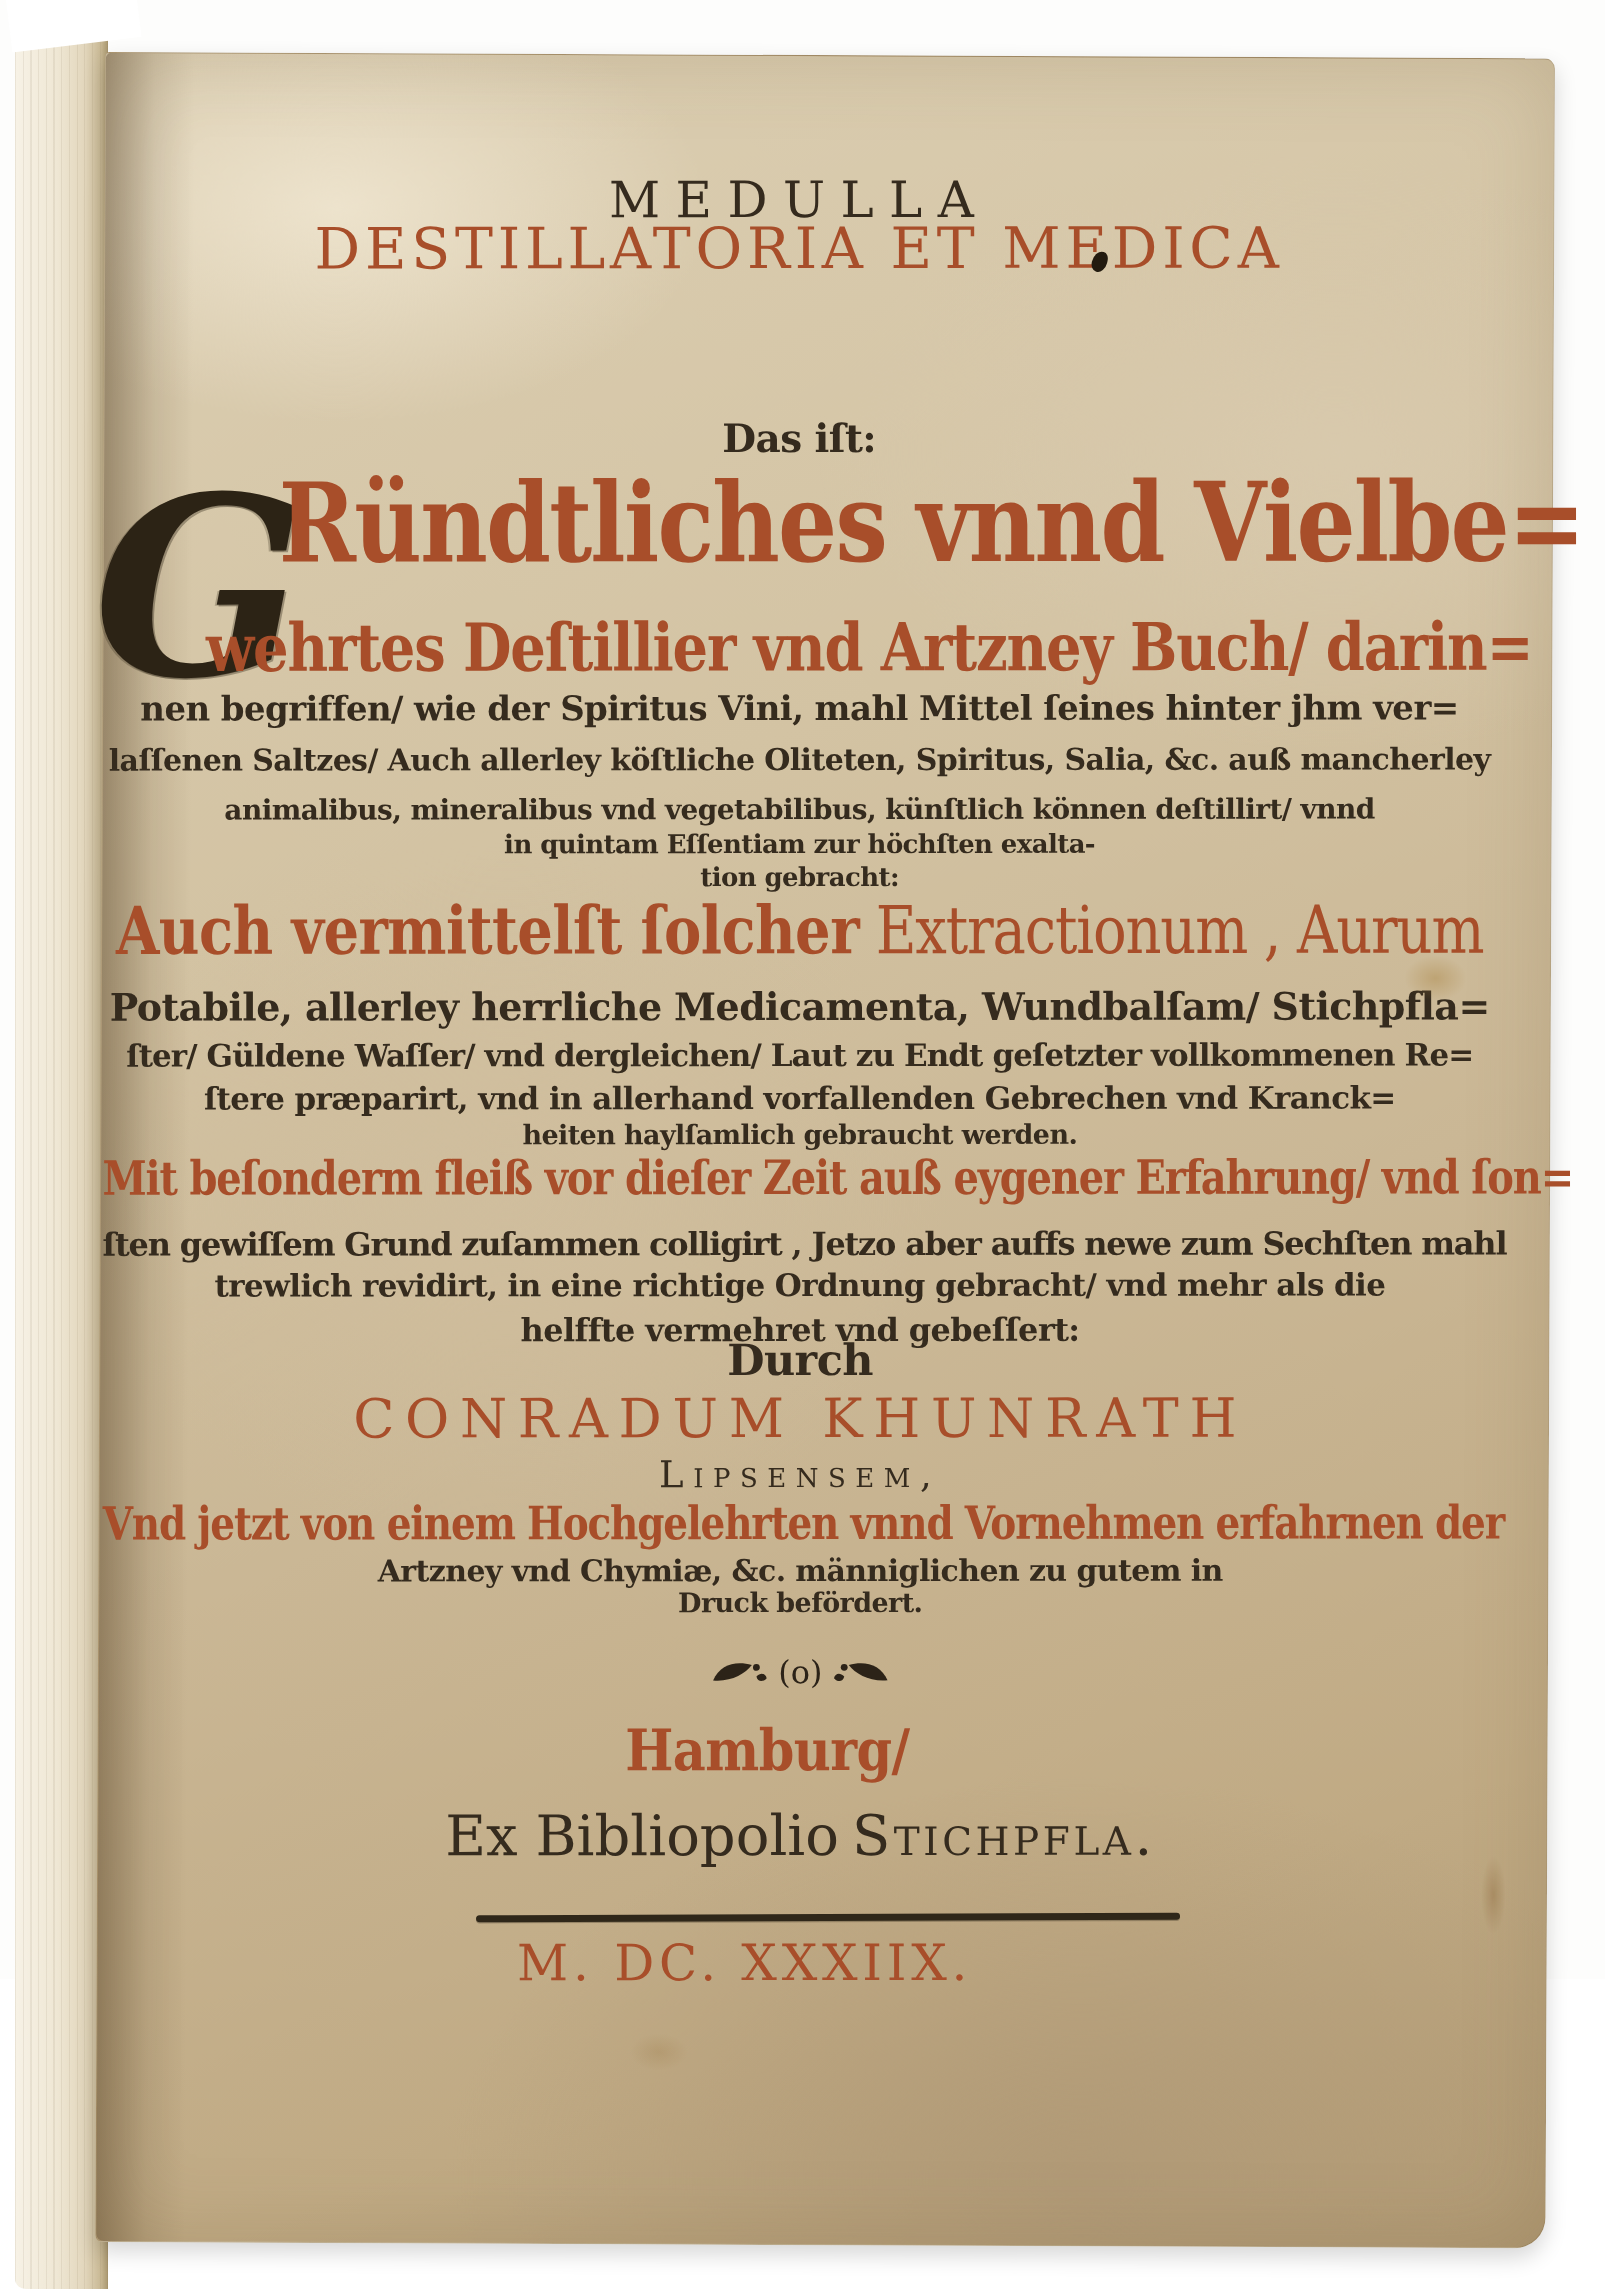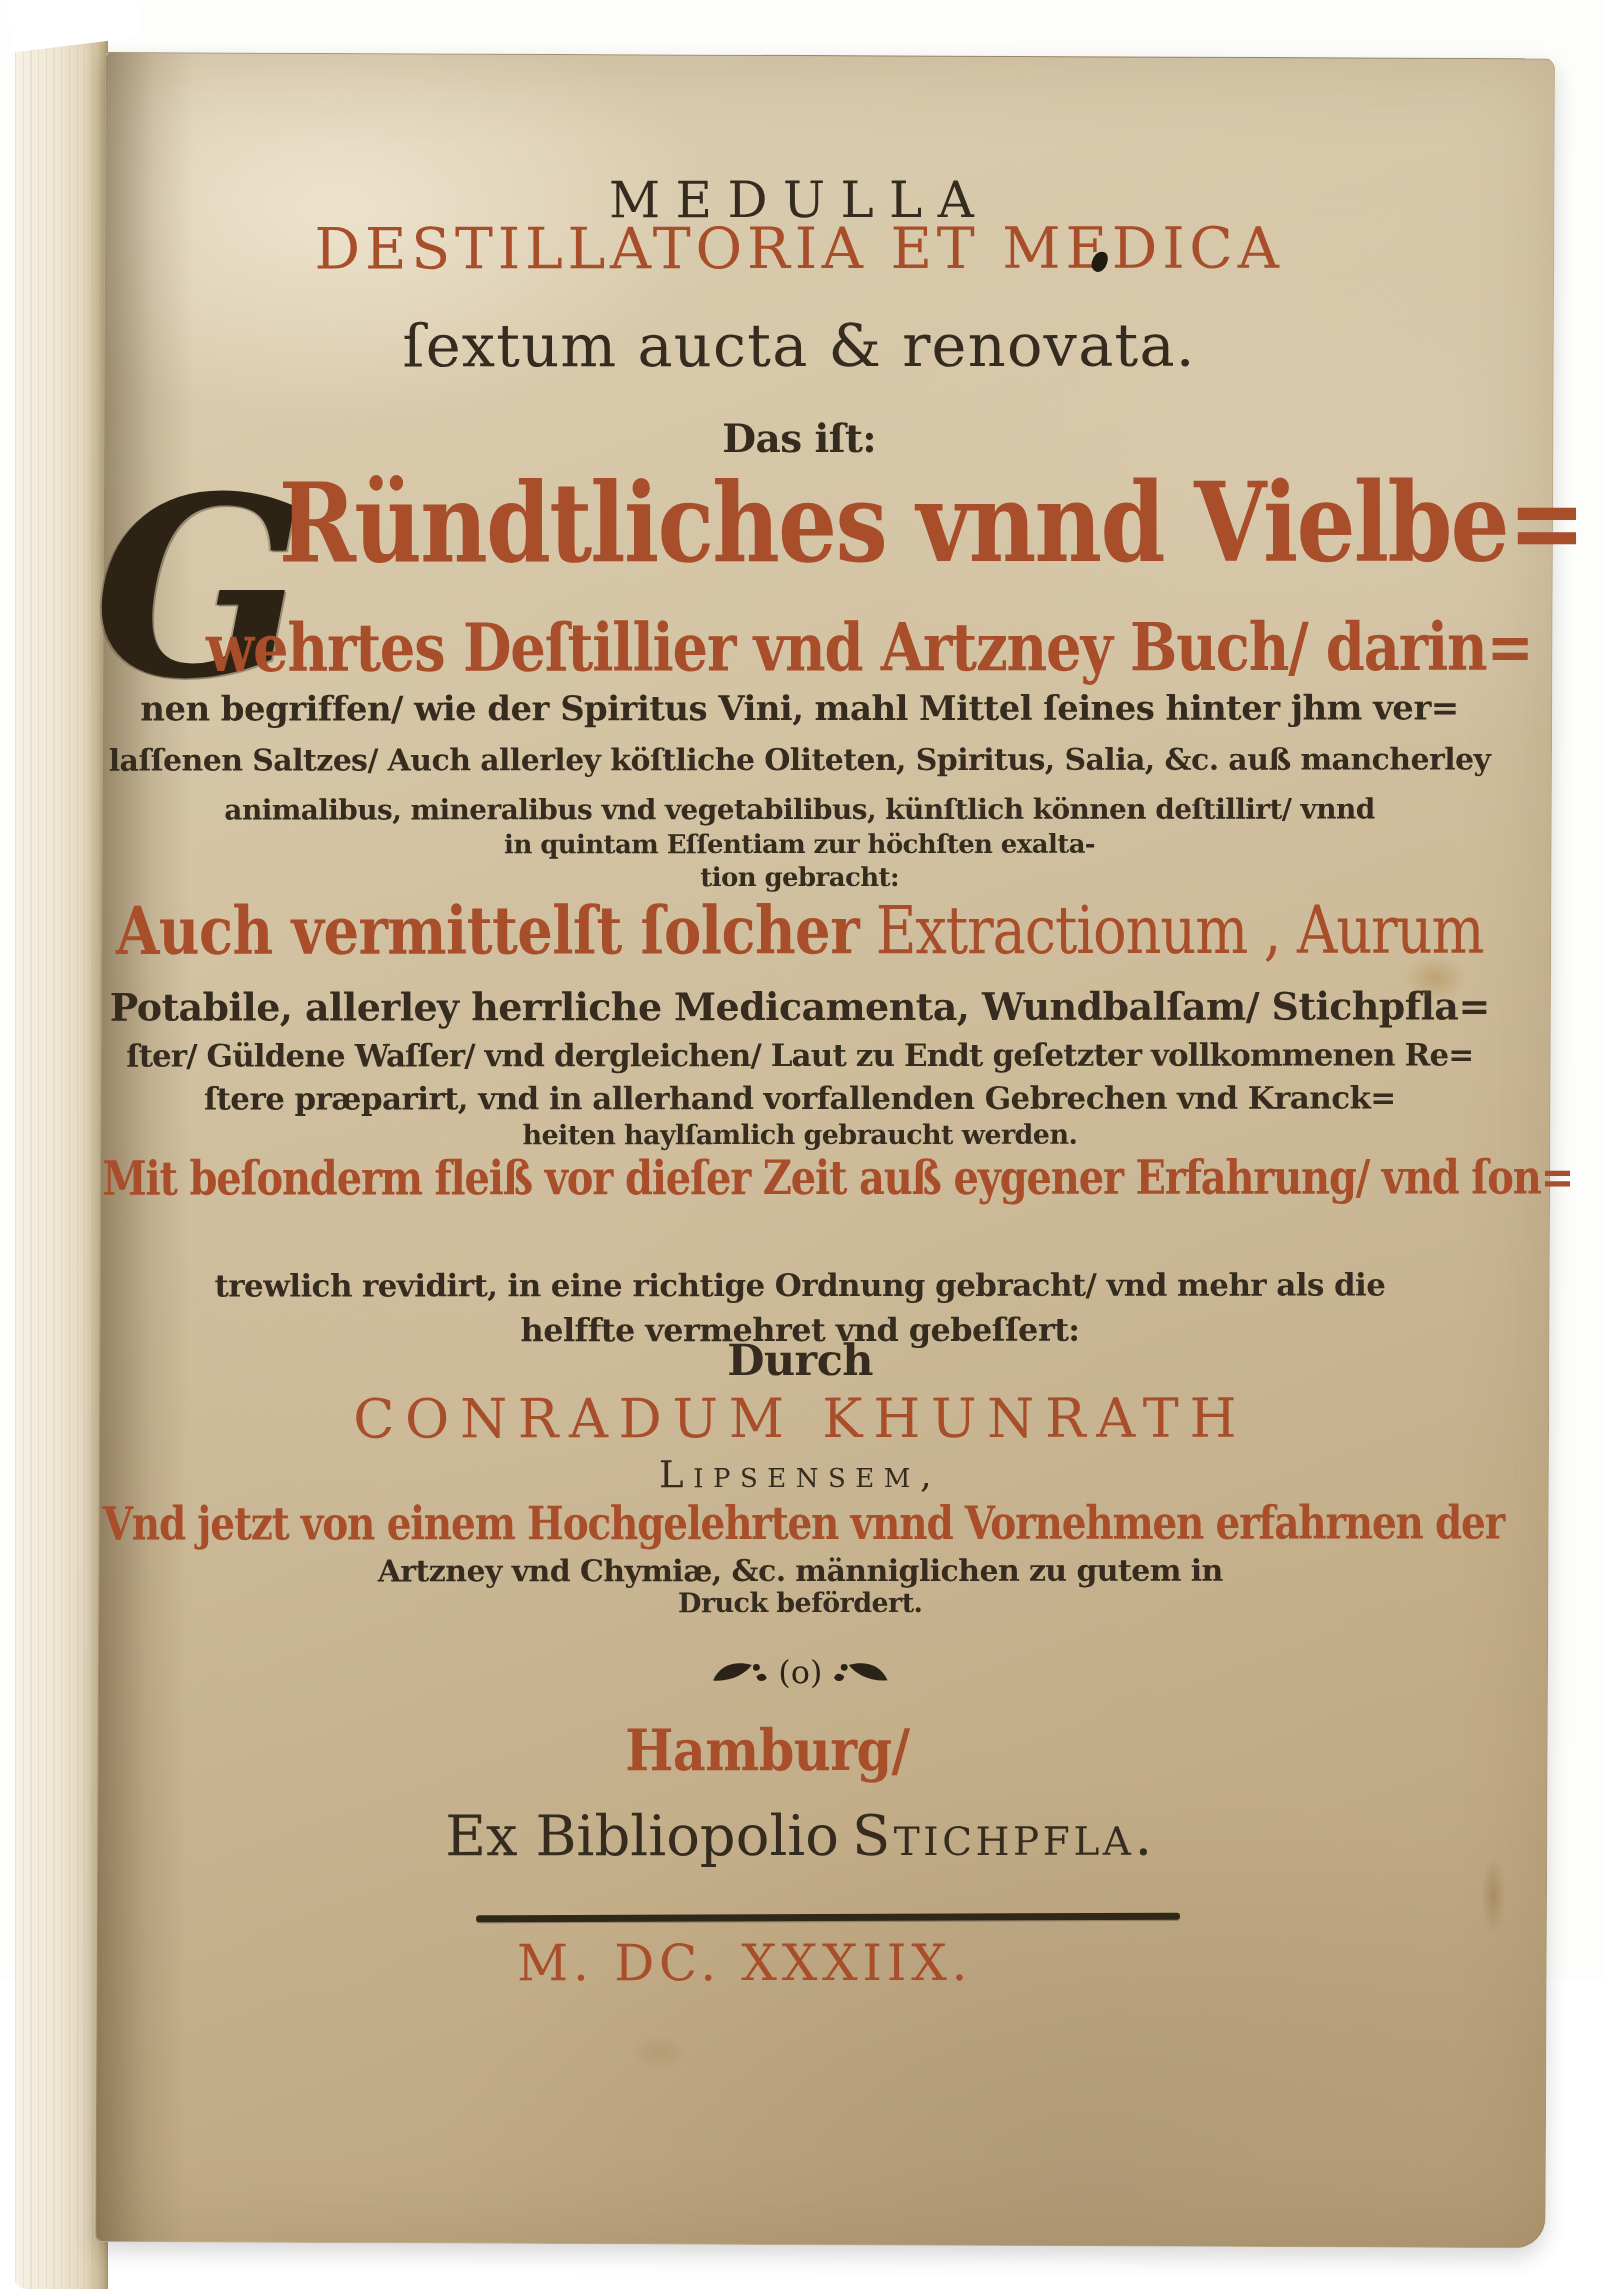--- a/index.html
+++ b/index.html
@@ -107,21 +107,20 @@
   <div class="book-edge"></div>
   <div class="book-edge-top"></div>
 
   <div class="page">
     <div class="gutter"></div>
 
     <div class="text-col">
 
       <div class="ln roman black" id="medulla">MEDULLA</div>
       <div class="ln roman red" id="main-title">DESTILLATORIA ET MEDICA</div>
-      <div class="ln roman black" id="edition">ſextum aucta &amp; renovata.</div>
       <div class="ln fraktur black" id="das-ist">Das iſt:</div>
 
       <div id="initial-g">G</div>
       <div class="ln fraktur red tall" id="red1">Ründtliches vnnd Vielbe=</div>
       <div class="ln fraktur red tall" id="red2">wehrtes Deſtillier vnd Artzney Buch/ darin=</div>
 
       <div class="ln fraktur black" id="b1">nen begriffen/ wie der Spiritus Vini, mahl Mittel ſeines hinter jhm ver=</div>
       <div class="ln fraktur black" id="b2">laſſenen Saltzes/ Auch allerley köſtliche Oliteten, Spiritus, Salia, &amp;c. auß mancherley</div>
       <div class="ln fraktur black" id="b3">animalibus, mineralibus vnd vegetabilibus, künſtlich können deſtillirt/ vnnd</div>
       <div class="ln fraktur black" id="b4">in quintam Eſſentiam zur höchſten exalta-</div>
@@ -130,20 +129,21 @@
       <div class="ln red tall" id="red-auch">
         <span class="fraktur">Auch vermittelſt ſolcher</span>
         <span class="roman">Extractionum , Aurum</span>
       </div>
       <div class="ln fraktur black" id="pot1">Potabile, allerley herrliche Medicamenta, Wundbalſam/ Stichpfla=</div>
       <div class="ln fraktur black" id="pot2">ſter/ Güldene Waſſer/ vnd dergleichen/ Laut zu Endt geſetzter vollkommenen Re=</div>
       <div class="ln fraktur black" id="pot3">ſtere præparirt, vnd in allerhand vorfallenden Gebrechen vnd Kranck=</div>
       <div class="ln fraktur black" id="pot4">heiten haylſamlich gebraucht werden.</div>
 
       <div class="ln fraktur red tall" id="red-mit">Mit beſonderm fleiß vor dieſer Zeit auß eygener Erfahrung/ vnd ſon=</div>
+      <div class="ln fraktur black" id="comp1">ſten gewiſſem Grund zuſammen colligirt , Jetzo aber auffs newe zum Sechſten mahl</div>
       <div class="ln fraktur black" id="comp2">trewlich revidirt, in eine richtige Ordnung gebracht/ vnd mehr als die</div>
       <div class="ln fraktur black" id="comp3">helffte vermehret vnd gebeſſert:</div>
       <div class="ln fraktur black" id="durch">Durch</div>
 
       <div class="ln roman red" id="conradum">CONRADUM KHUNRATH</div>
       <div class="ln roman black" id="lipsensem">Lipsensem,</div>
 
       <div class="ln fraktur red tall" id="red-vnd">Vnd jetzt von einem Hochgelehrten vnnd Vornehmen erfahrnen der</div>
       <div class="ln fraktur black" id="artzney">Artzney vnd Chymiæ, &amp;c. männiglichen zu gutem in</div>
       <div class="ln fraktur black" id="druck">Druck befördert.</div>

